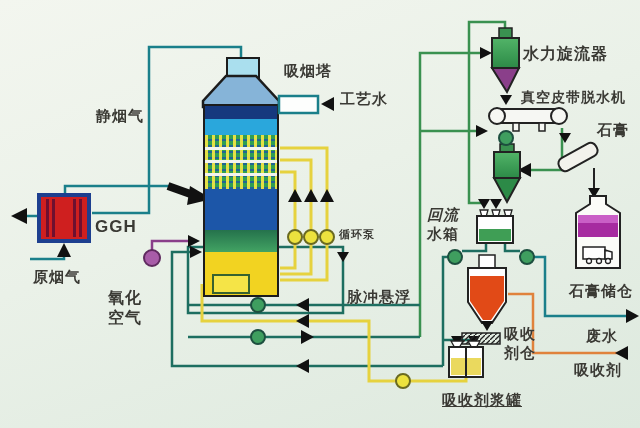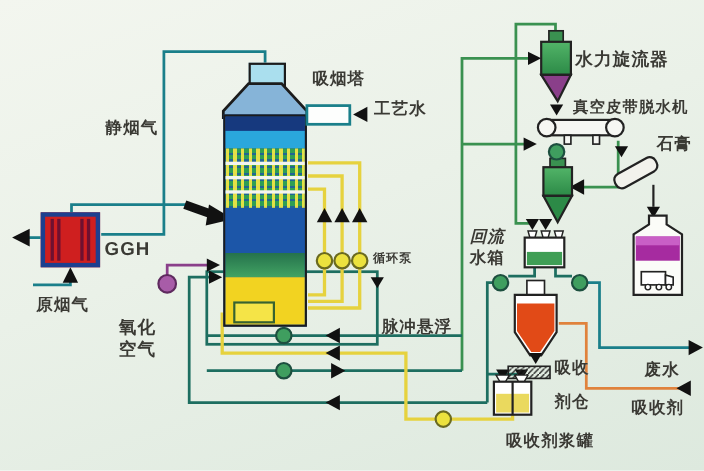--- a/index.html
+++ b/index.html
@@ -224,19 +224,20 @@
 <div class="lbl" style="left:33px;top:268px;">原烟气</div>
 <div class="lbl" style="left:108px;top:288px;font-size:16px;">氧化</div>
 <div class="lbl" style="left:108px;top:308px;font-size:16px;">空气</div>
 <div class="lbl" style="left:339px;top:227px;font-size:11px;">循环泵</div>
 <div class="lbl" style="left:347px;top:288px;">脉冲悬浮</div>
 <div class="lbl" style="left:523px;top:44px;font-size:16px;">水力旋流器</div>
 <div class="lbl" style="left:521px;top:89px;font-size:14px;">真空皮带脱水机</div>
 <div class="lbl" style="left:597px;top:121px;">石膏</div>
 <div class="lbl" style="left:427px;top:206px;font-style:italic;">回流</div>
 <div class="lbl" style="left:427px;top:225px;">水箱</div>
+<div class="lbl" style="left:569px;top:282px;">石膏储仓</div>
 <div class="lbl" style="left:504px;top:325px;">吸收</div>
-<div class="lbl" style="left:504px;top:356px;">剂仓</div>
+<div class="lbl" style="left:504px;top:344px;">剂仓</div>
 <div class="lbl" style="left:586px;top:327px;text-align:center;">废水</div>
 <div class="lbl" style="left:574px;top:361px;">吸收剂</div>
-<div class="lbl" style="left:460px;top:391px;">吸收剂浆罐</div>
+<div class="lbl" style="left:442px;top:391px;text-decoration:underline;">吸收剂浆罐</div>
 
 </div>
 
 </body></html>

